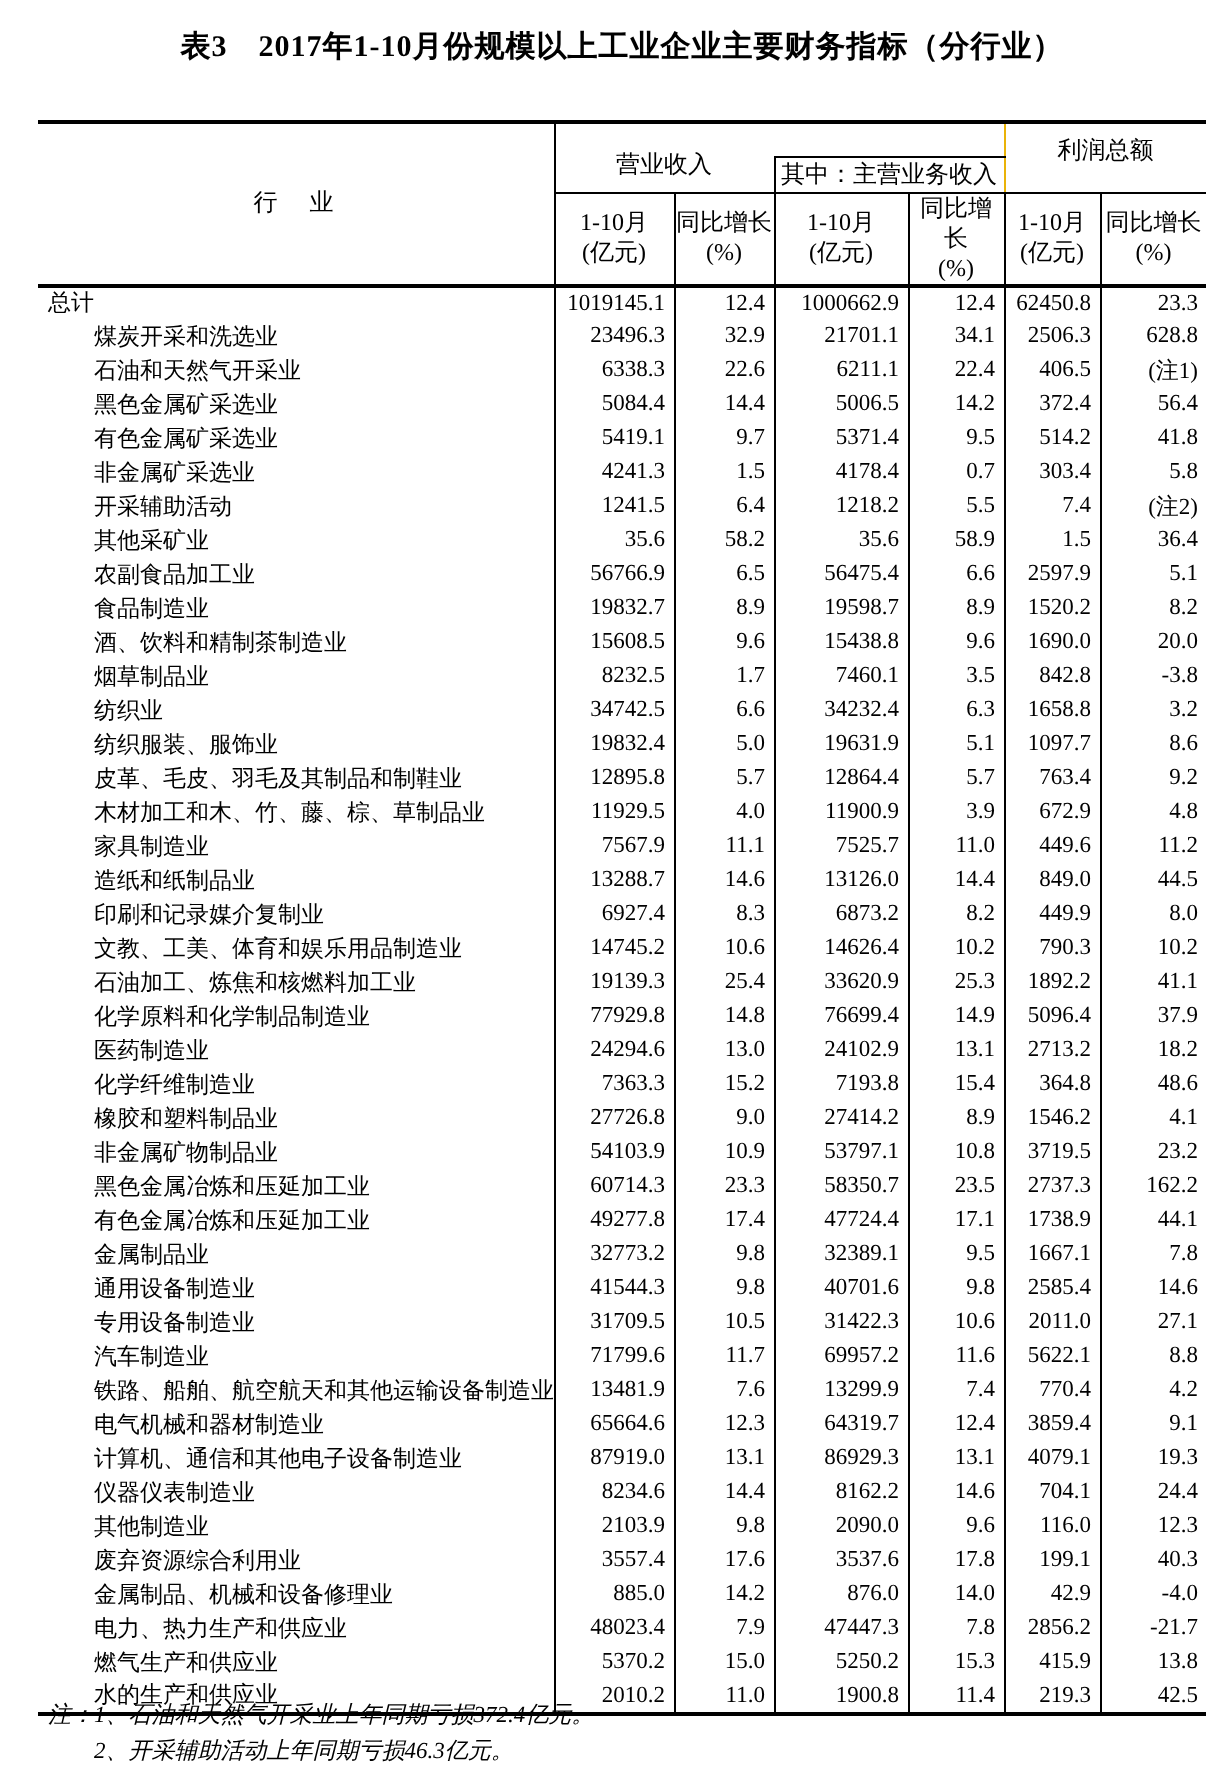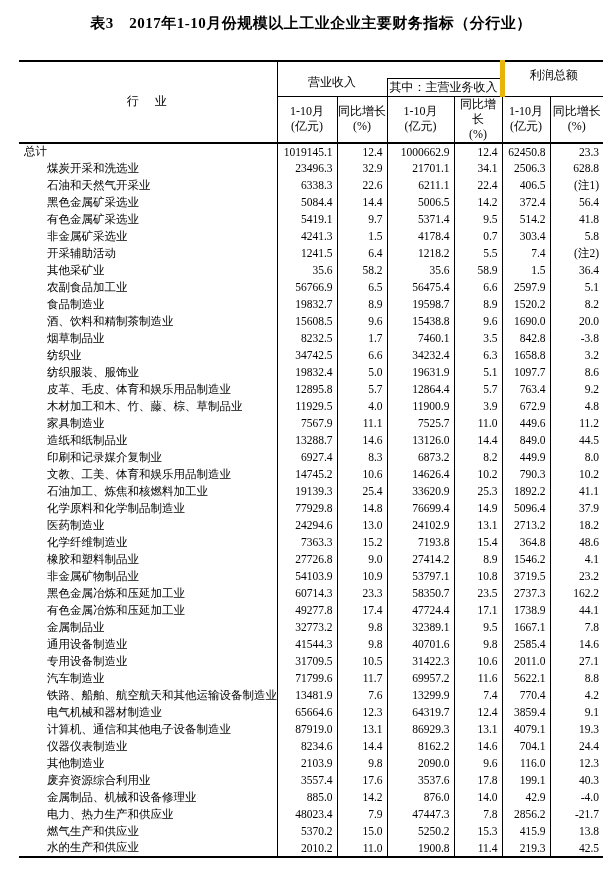--- a/index.html
+++ b/index.html
@@ -54,21 +54,21 @@
     padding-top:12px;
   }
   .gap-h {
     border-bottom:1px solid #000; 
   }
   .mainrev-h {
     border-left:1px solid #000;
     border-bottom:1px solid #000;
   }
   .profit-h {
-    border-left:5px solid #eab308;
+    border-left:1px solid #eab308;
     border-bottom:1px solid #000;
     vertical-align:top;
     padding-top:5px;
   }
   .sub {
     border-left:1px solid #000;
     border-bottom:2px solid #000;
     font-size:12px;
     line-height:15px;
   }
@@ -269,21 +269,21 @@
         <tr>
           <td class="industry-cell indent">纺织服装、服饰业</td>
           <td class="num">19832.4</td>
           <td class="num">5.0</td>
           <td class="num">19631.9</td>
           <td class="num">5.1</td>
           <td class="num">1097.7</td>
           <td class="num">8.6</td>
         </tr>
         <tr>
-          <td class="industry-cell indent">皮革、毛皮、体育和娱乐用品制造业</td>
+          <td class="industry-cell indent">皮革、毛皮、羽毛及其制品和制鞋业</td>
           <td class="num">12895.8</td>
           <td class="num">5.7</td>
           <td class="num">12864.4</td>
           <td class="num">5.7</td>
           <td class="num">763.4</td>
           <td class="num">9.2</td>
         </tr>
         <tr>
           <td class="industry-cell indent">木材加工和木、竹、藤、棕、草制品业</td>
           <td class="num">11929.5</td>
@@ -523,14 +523,18 @@
           <td class="num">2010.2</td>
           <td class="num">11.0</td>
           <td class="num">1900.8</td>
           <td class="num">11.4</td>
           <td class="num">219.3</td>
           <td class="num">42.5</td>
         </tr>
       </tbody>
   </table>
 
+  <div class="notes">
+    <div class="note-line1">注：1、石油和天然气开采业上年同期亏损372.4亿元。</div>
+    <div class="note-line2">2、开采辅助活动上年同期亏损46.3亿元。</div>
+  </div>
 
 </div>
 
 </body></html>

